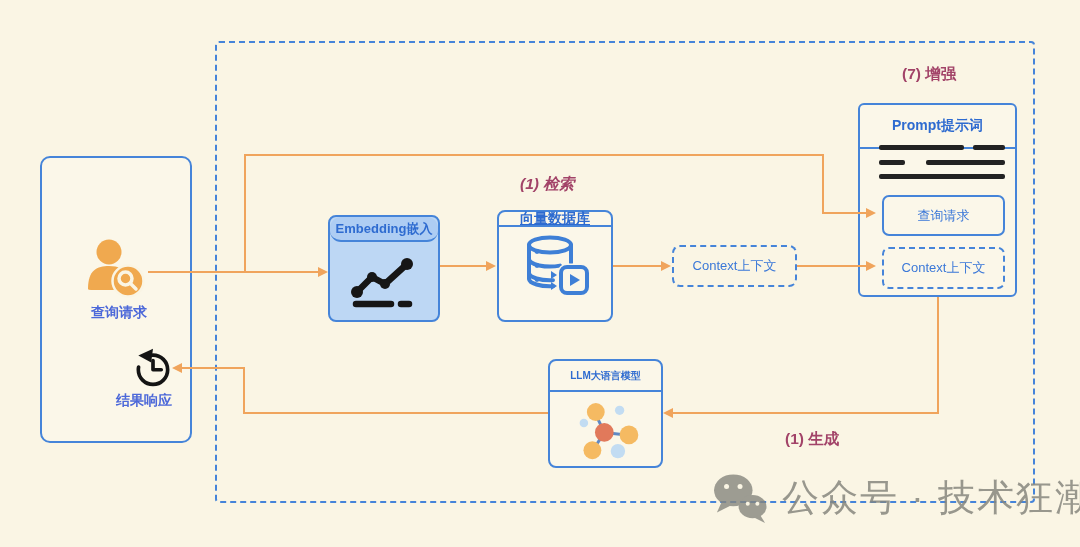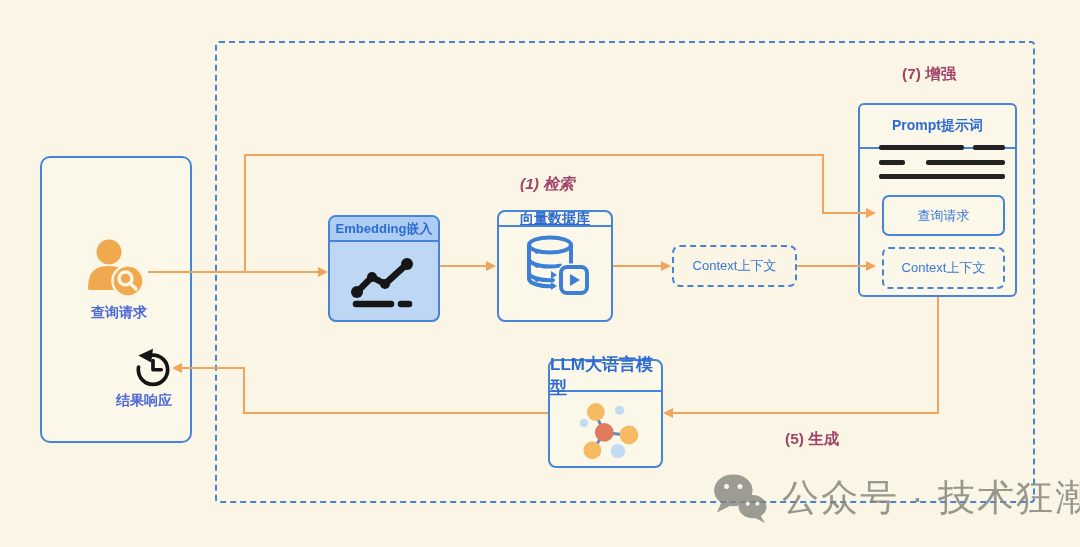--- a/index.html
+++ b/index.html
@@ -21,21 +21,21 @@
 
   
   .stage-label { position:absolute; color:#A24368; font-weight:bold; font-size:15.5px; white-space:nowrap; }
 
   
   .client-box { left:40px; top:156px; width:152px; height:287px; border-radius:10px; }
   .client-label { position:absolute; color:#4C68D9; font-weight:bold; font-size:14px; white-space:nowrap; }
 
   
   .embed-box { left:328px; top:215px; width:112px; height:107px; border-radius:8px; background:#BDD7F4; overflow:hidden; }
-  .embed-box .node-header { height:25px; background:#AECDF3; font-size:13px; }
+  .embed-box .node-header { height:25px; background:#AECDF3; font-size:13px;border-radius:11px; }
   .embed-body { display:flex; align-items:center; justify-content:center; height:78px; }
 
   
   .vdb-box { left:497px; top:210px; width:116px; height:112px; border-radius:8px; }
   .vdb-box .node-header { height:15px; font-size:14px;text-decoration:underline; }
   .vdb-body { display:flex; align-items:center; justify-content:center; height:78px; }
 
   
   .ctx-mid { left:672px; top:245px; width:125px; height:42px; }
 
@@ -43,21 +43,21 @@
   .prompt-box { left:858px; top:103px; width:159px; height:194px; border-radius:6px; }
   .prompt-box .node-header { height:44px; font-size:14px; }
   .bar { position:absolute; height:4.5px; background:#222; border-radius:2px; }
   .prompt-sub { position:absolute; left:22px; width:123px; height:41px; border-radius:7px;
                 display:flex; align-items:center; justify-content:center; color:#3B78D8; font-size:13px; }
   .prompt-sub.solid { border:2px solid #4584D9; top:90px; }
   .prompt-sub.dashed { border:2px dashed #4584D9; top:142px; height:42px; }
 
   
   .llm-box { left:548px; top:359px; width:115px; height:109px; border-radius:8px; }
-  .llm-box .node-header { height:31px; font-size:17px; }
+  .llm-box .node-header { height:31px; font-size:10px; }
   .llm-body { display:flex; align-items:center; justify-content:center; height:74px; }
 
   
   .line { position:absolute; background:#F0A45C; }
   .hline { height:2px; }
   .vline { width:2px; }
   .arr { position:absolute; width:0; height:0; }
   .arr-r { border-top:5.5px solid transparent; border-bottom:5.5px solid transparent; border-left:10px solid #F0A45C; }
   .arr-l { border-top:5.5px solid transparent; border-bottom:5.5px solid transparent; border-right:10px solid #F0A45C; }
 
@@ -70,21 +70,21 @@
 </style>
 </head>
 <body>
 
 <div class="canvas">
 
   <div class="outer-frame"></div>
 
   <div class="stage-label" style="left:520px; top:174px;font-style:italic;">(1) 检索</div>
   <div class="stage-label" style="left:902px; top:64px;">(7) 增强</div>
-  <div class="stage-label" style="left:785px; top:429px;">(5) 生成</div>
+  <div class="stage-label" style="left:785px; top:429px;">(1) 生成</div>
 
   <div class="node client-box">
 
     <svg class="icon-abs" style="left:42px; top:80px;" width="64" height="64" viewBox="0 0 64 64">
       <circle cx="25" cy="14" r="12.5" fill="#F0A94F"></circle>
       <path d="M4,51 C4,32 13,28 25,28 C34,28 41,31 44,38 L44,49 Q44,52 41,52 L7,52 Q4,52 4,51 Z" fill="#F0A94F"></path>
       <circle cx="44" cy="43" r="15.5" fill="#F0A94F" stroke="#FAF5E4" stroke-width="2.5"></circle>
       <circle cx="41.5" cy="40.5" r="6.5" fill="none" stroke="#FAF5E4" stroke-width="3.5"></circle>
       <line x1="46.5" y1="45.5" x2="52" y2="51" stroke="#FAF5E4" stroke-width="3.5" stroke-linecap="round"></line>
     </svg>

